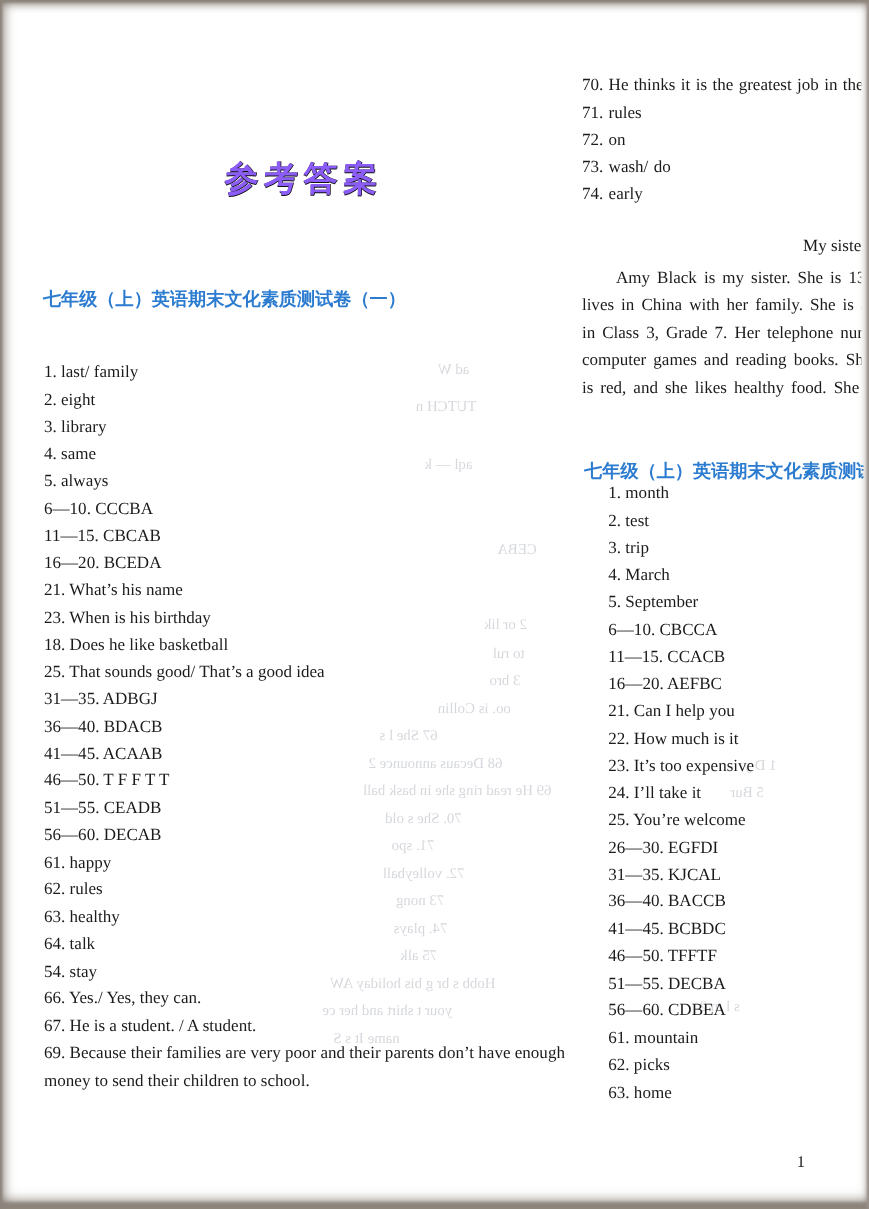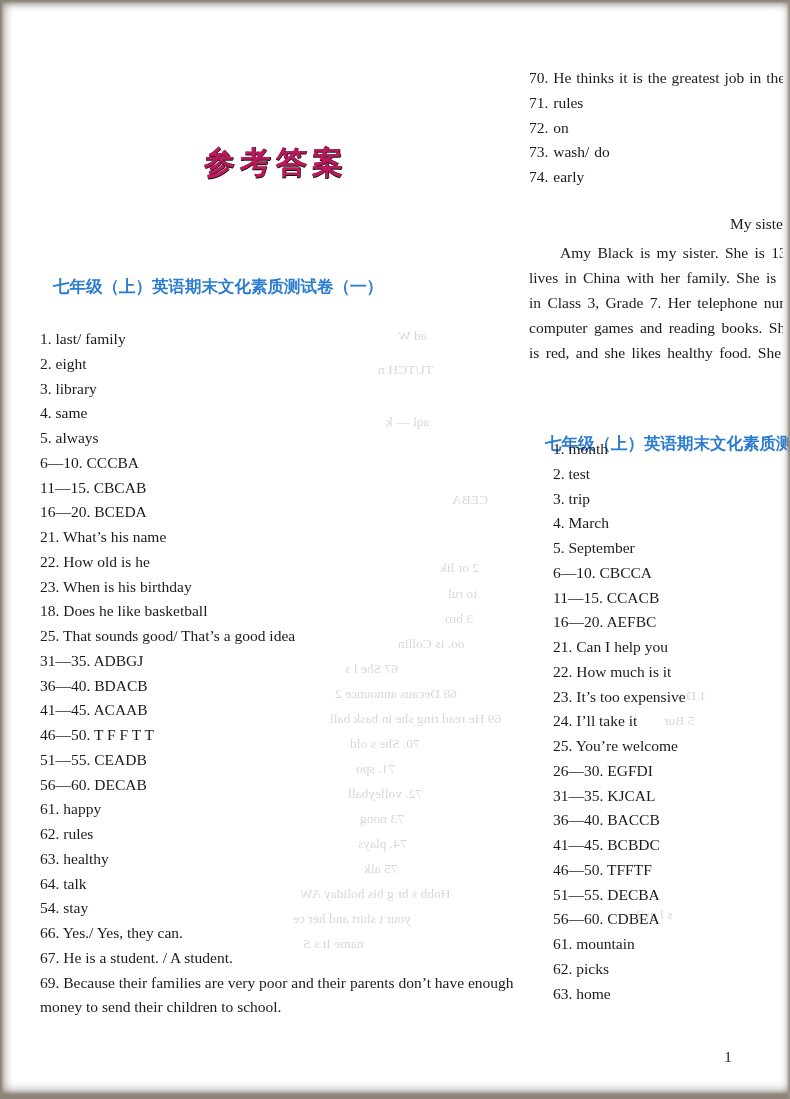--- a/index.html
+++ b/index.html
@@ -25,27 +25,27 @@
   .ghost-layer{position:absolute;inset:0;z-index:0;}
   .ghost-layer .line{
     position:absolute;white-space:nowrap;
     color:#b4b8c0;opacity:.55;filter:blur(.6px);
     transform:scaleX(-1);
     font-size:13.5px;font-family:"Liberation Serif",serif;
   }
   .page-title{
     position:absolute;left:40px;top:144px;width:472px;z-index:1;
     text-align:center;font-size:31px;line-height:38px;letter-spacing:5px;
-    font-weight:900;color:#be185d;
+    font-weight:900;color:#8b5cf6;
     font-family:"Liberation Sans",sans-serif;
     text-shadow:.7px 0 0 #111, 0 .5px 0 #111;
     margin:0;
   }
   .section-heading{
-    position:absolute;z-index:1;margin:16px;
+    position:absolute;z-index:1;margin:2px;
     font-size:16.5px;line-height:22px;font-weight:bold;
     color:#2b7bd0;
     font-family:"Liberation Sans",sans-serif;
     white-space:nowrap;
   }
   .heading-left{left:37px;top:259px;}
   .heading-right{left:529px;top:416px;width:254px;overflow:hidden;}
   .answers{position:absolute;z-index:1;font-size:15.5px;}
   .answers .line{line-height:24.75px;}
   .answers-left{left:40px;top:287px;width:494px;margin-top:40px;}
@@ -104,21 +104,20 @@
 <div class="answers answers-left">
     <div class="line">1. last/ family</div>
     <div class="line">2. eight</div>
     <div class="line">3. library</div>
     <div class="line">4. same</div>
     <div class="line">5. always</div>
     <div class="line">6—10. CCCBA</div>
     <div class="line">11—15. CBCAB</div>
     <div class="line">16—20. BCEDA</div>
     <div class="line">21. What’s his name</div>
-    <div class="line">22. How old is he</div>
     <div class="line">23. When is his birthday</div>
     <div class="line">18. Does he like basketball</div>
     <div class="line">25. That sounds good/ That’s a good idea</div>
     <div class="line">31—35. ADBGJ</div>
     <div class="line">36—40. BDACB</div>
     <div class="line">41—45. ACAAB</div>
     <div class="line">46—50. T F F T T</div>
     <div class="line">51—55. CEADB</div>
     <div class="line">56—60. DECAB</div>
     <div class="line">61. happy</div>

